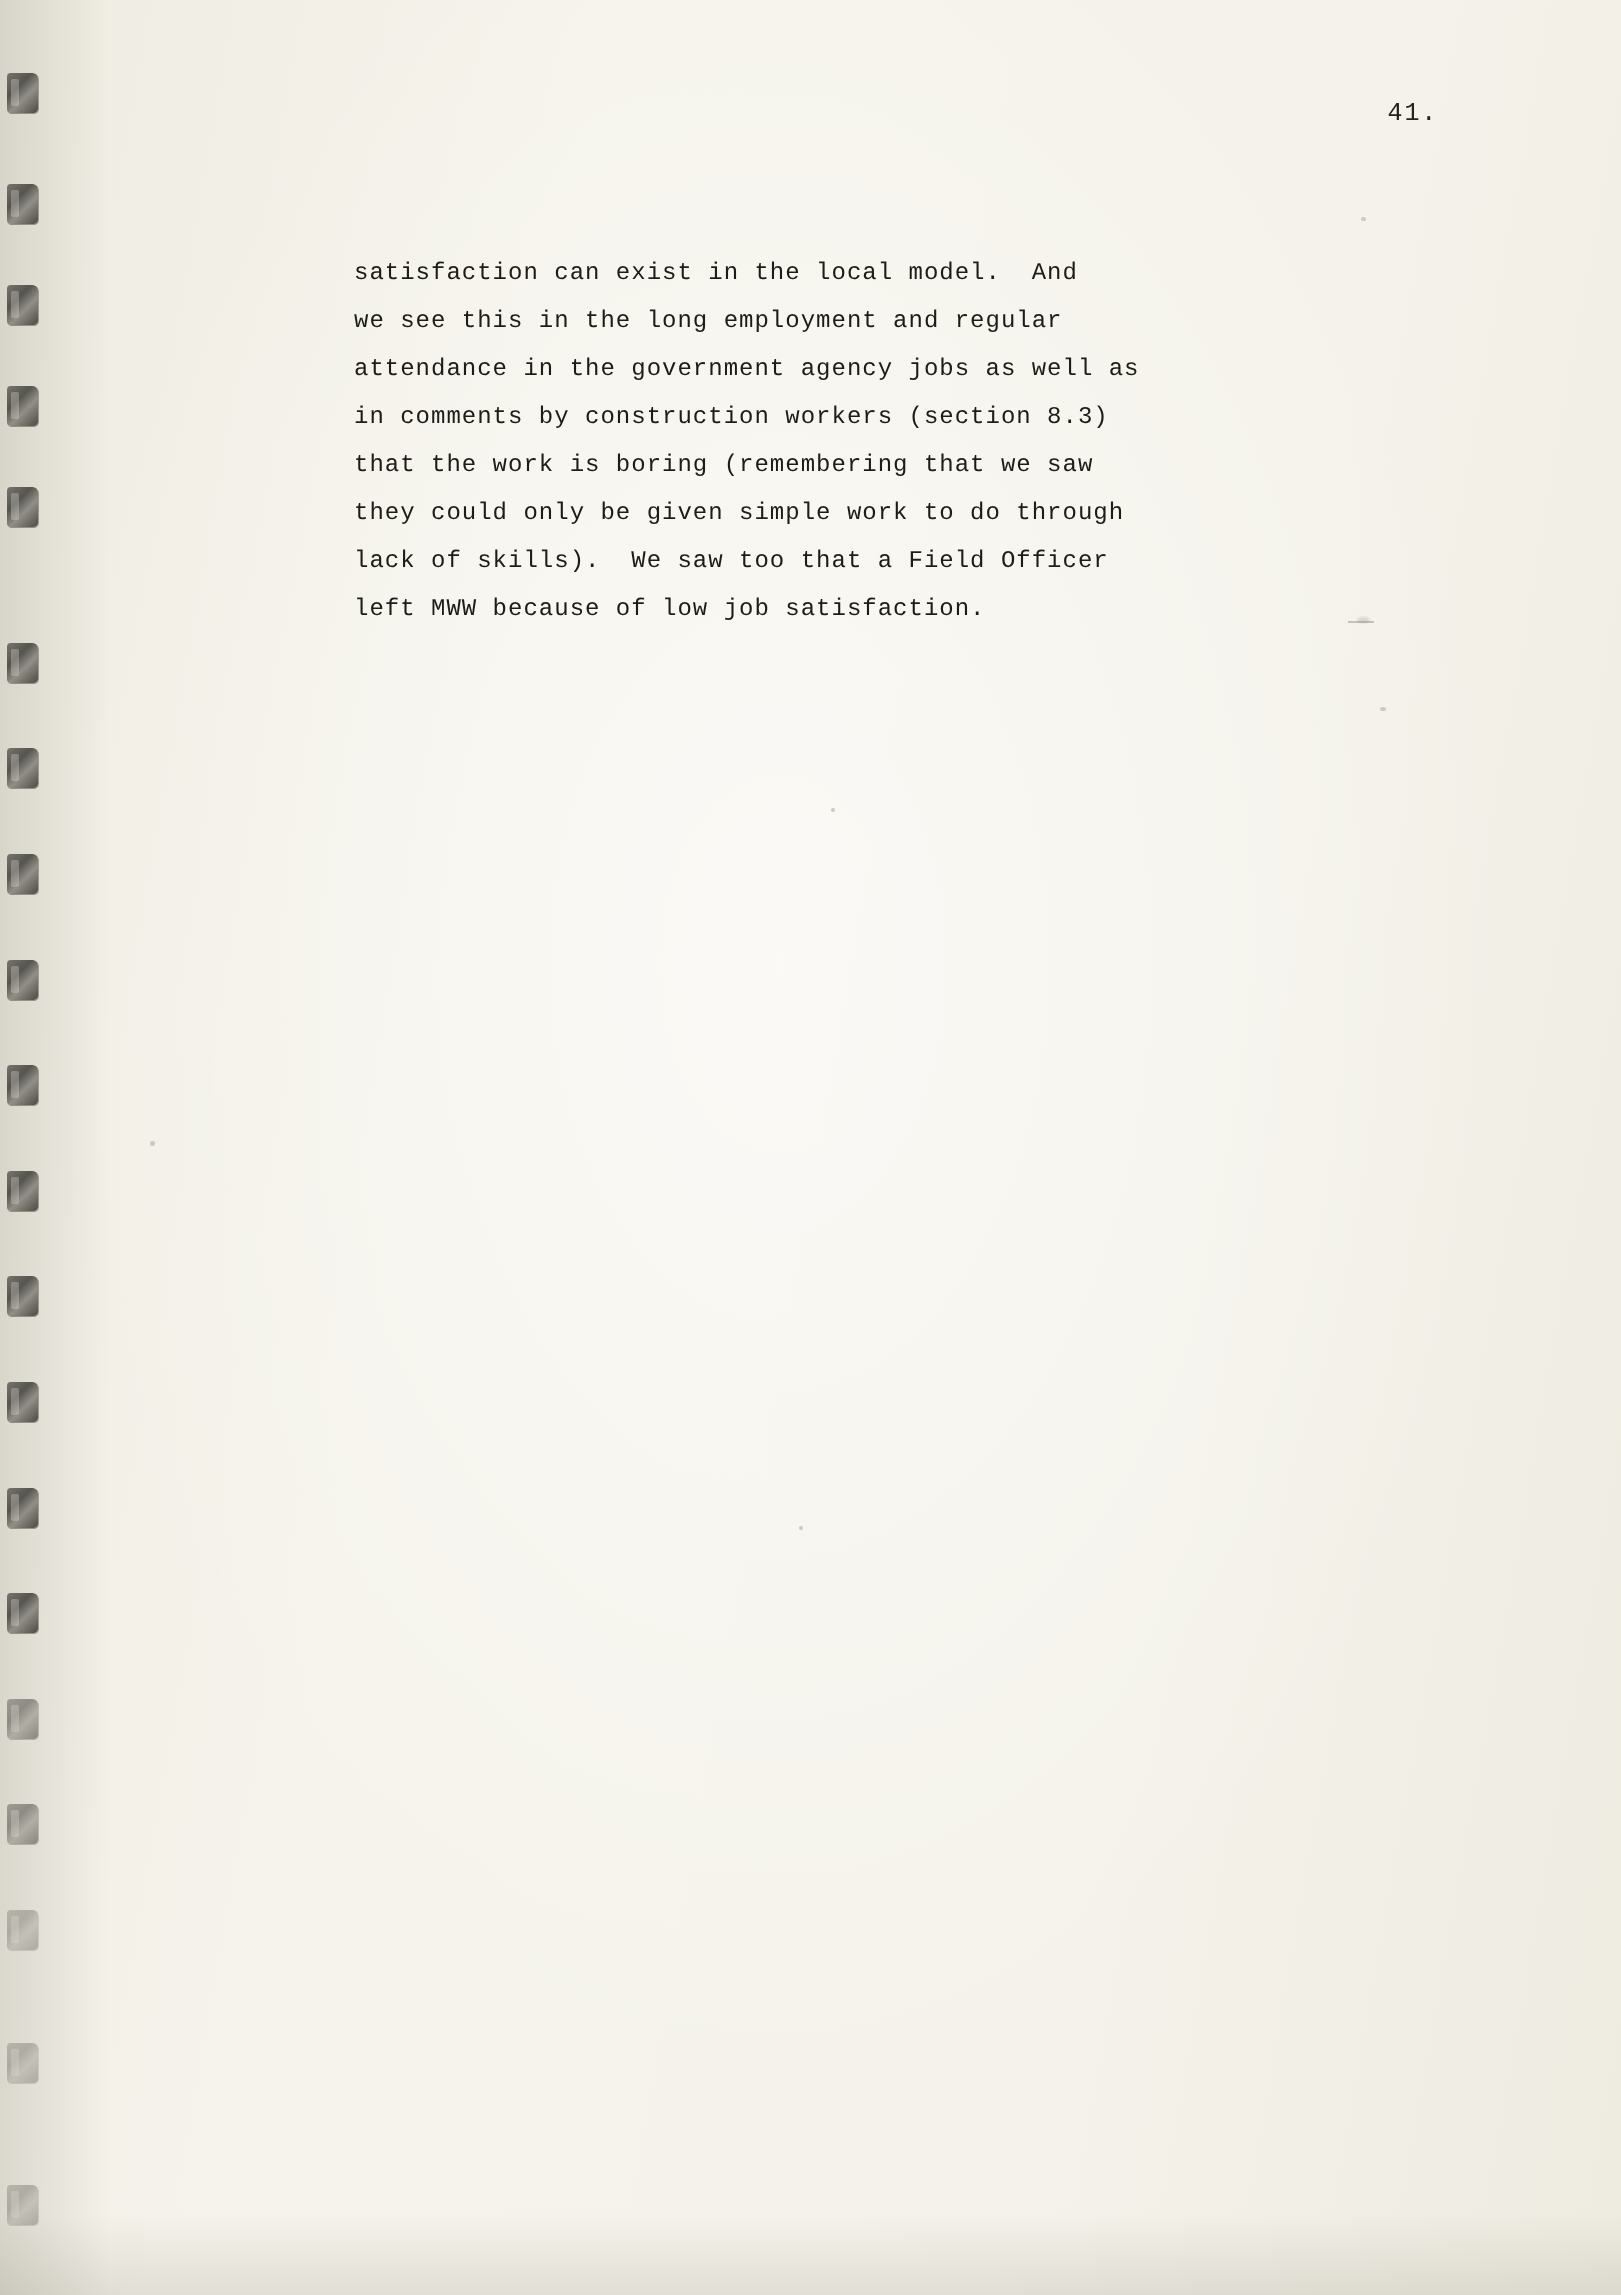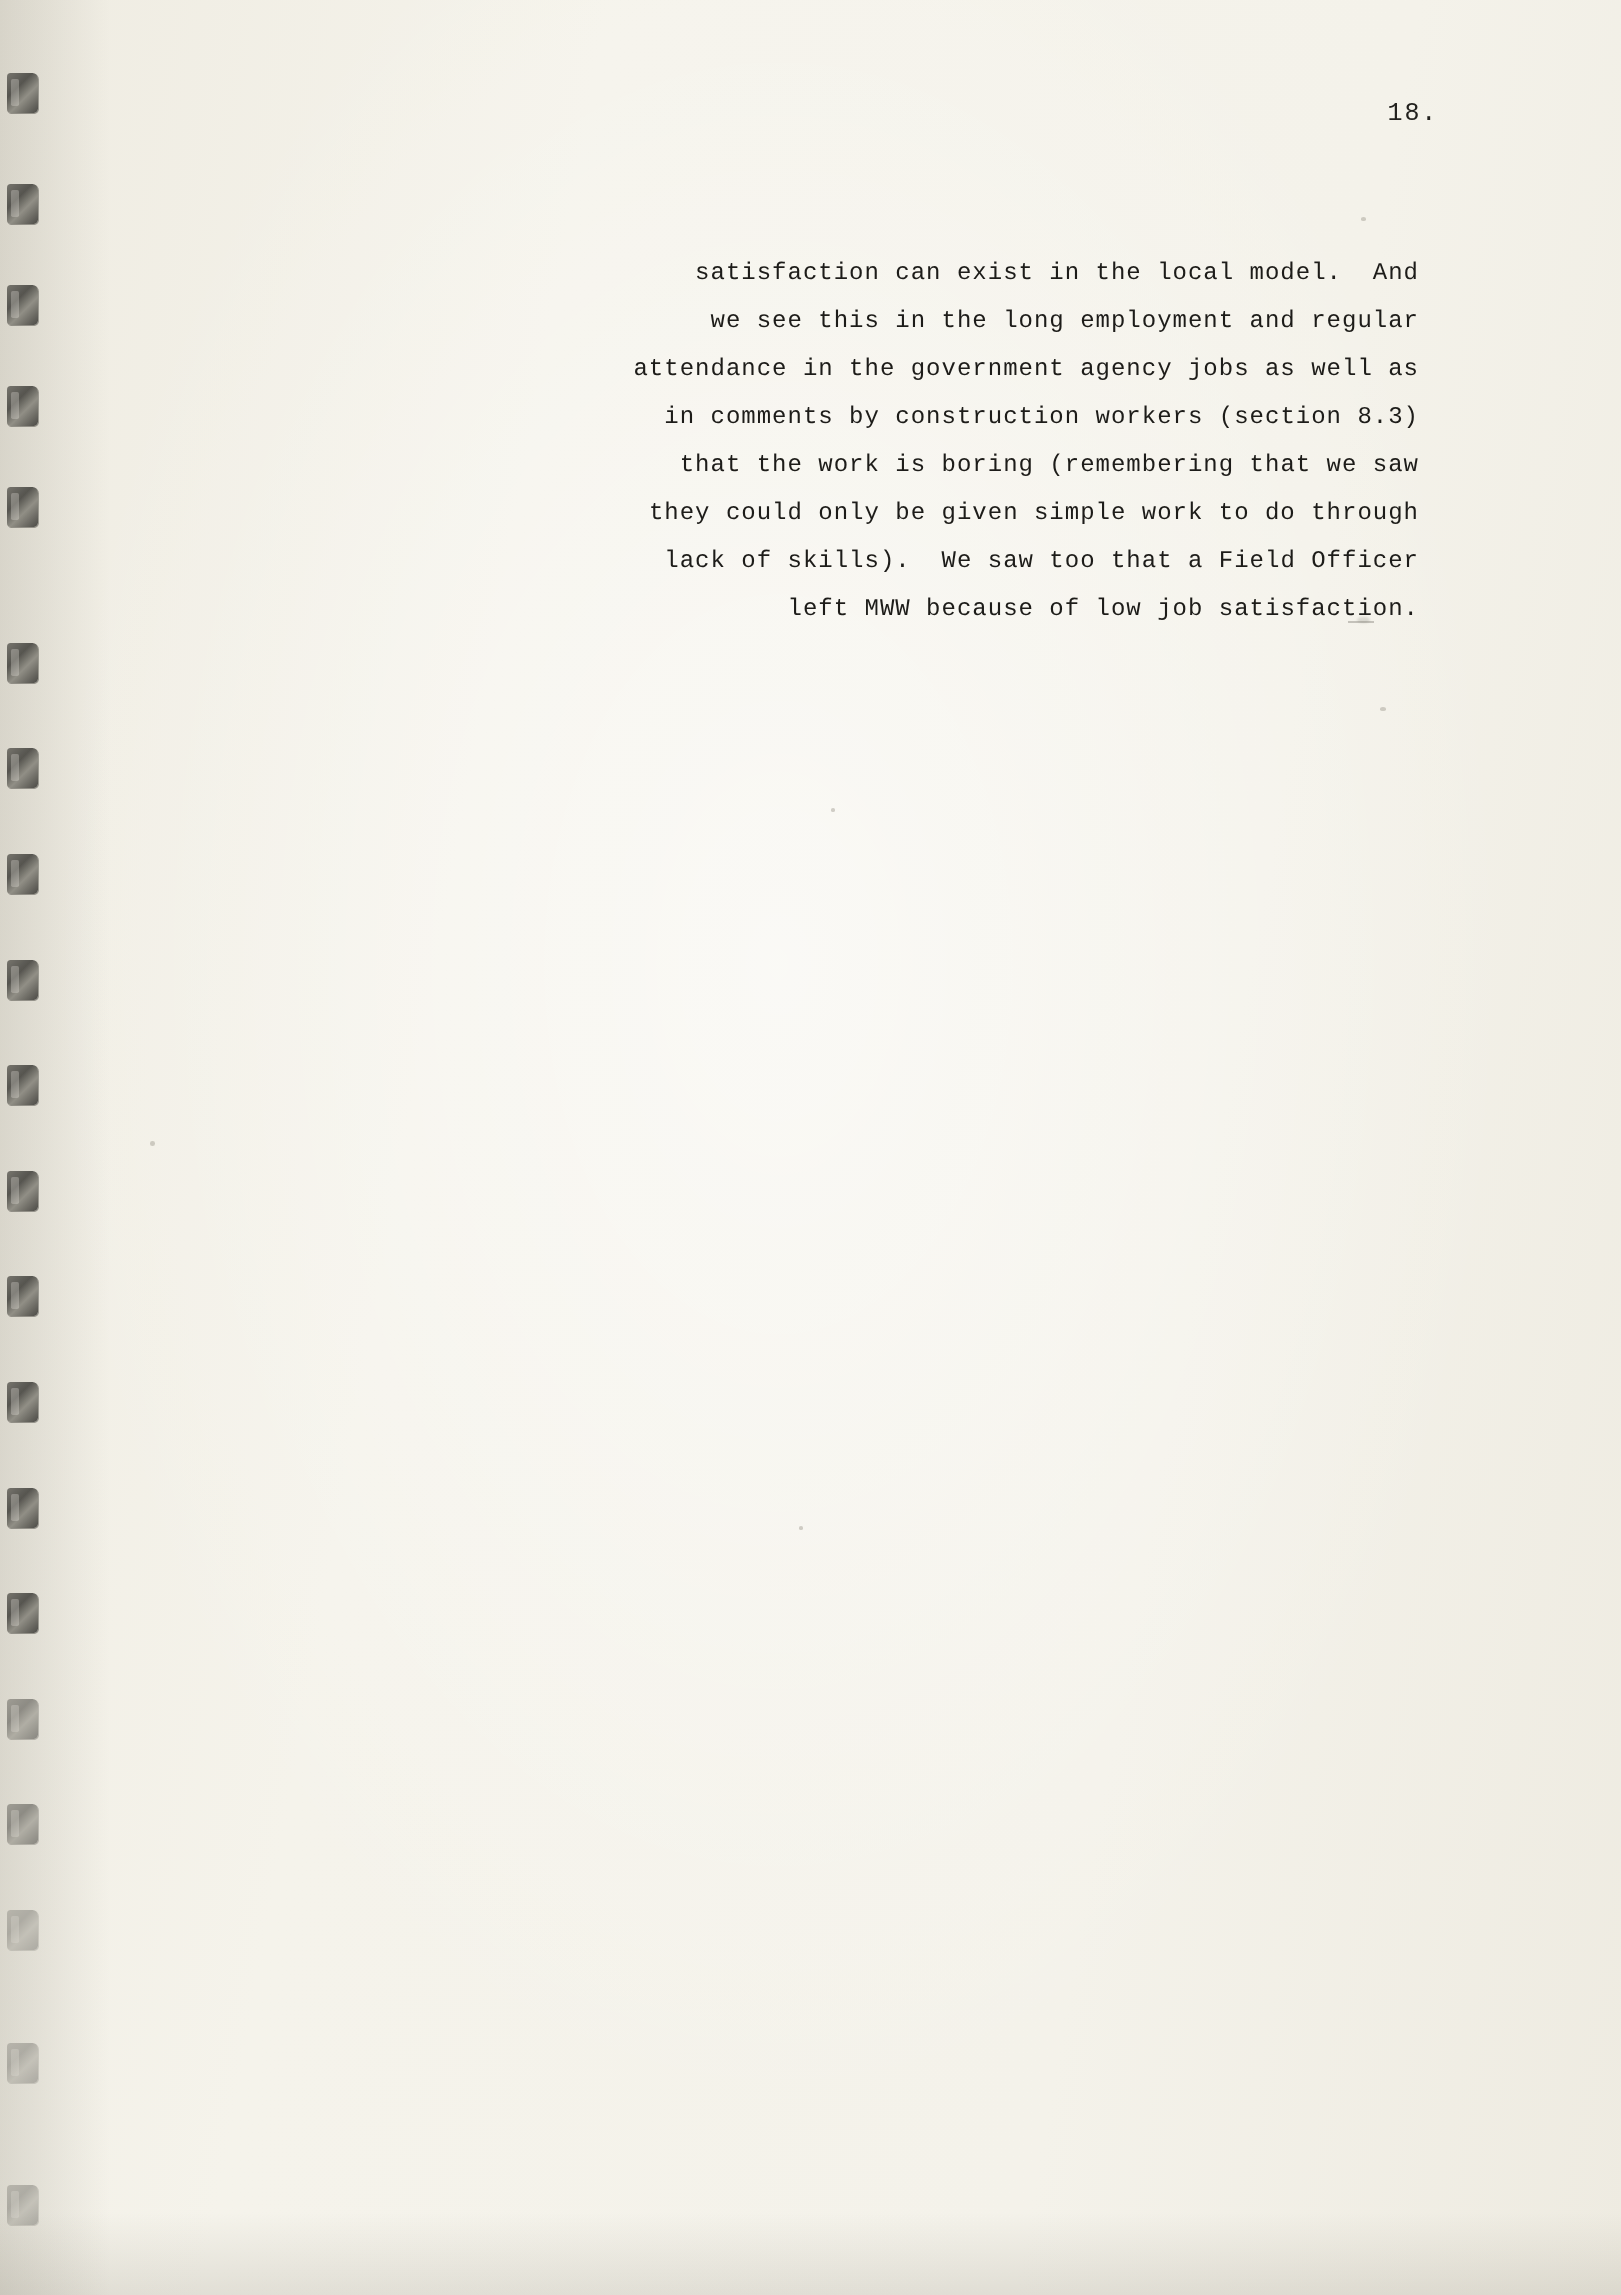--- a/index.html
+++ b/index.html
@@ -88,21 +88,20 @@
     position: absolute;
     left: 354px;
     top: 250px;
     width: 1065px;
     font-size: 24px;
     line-height: 48px;
     letter-spacing: 1px;
     color: #1d1c19;
     white-space: pre-wrap;
     text-rendering: geometricPrecision;
-    text-align: right;
   }
 
   
   .speck {
     position: absolute;
     background: #9d9a8f;
     border-radius: 50%;
     opacity: 0.45;
     pointer-events: none;
   }
@@ -145,21 +144,21 @@
     <div class="ring" style="top:1327px;"></div>
     <div class="ring" style="top:1433px;"></div>
     <div class="ring" style="top:1538px;"></div>
     <div class="ring faded" style="top:1644px;"></div>
     <div class="ring faded" style="top:1749px;"></div>
     <div class="ring faint" style="top:1855px;"></div>
     <div class="ring faint" style="top:1988px;"></div>
     <div class="ring faint" style="top:2130px;"></div>
   </div>
 
-  <div class="page-number">18.</div>
+  <div class="page-number">41.</div>
 
   <div class="body-text">satisfaction can exist in the local model.  And
 we see this in the long employment and regular
 attendance in the government agency jobs as well as
 in comments by construction workers (section 8.3)
 that the work is boring (remembering that we saw
 they could only be given simple work to do through
 lack of skills).  We saw too that a Field Officer
 left MWW because of low job satisfaction.</div>
 

